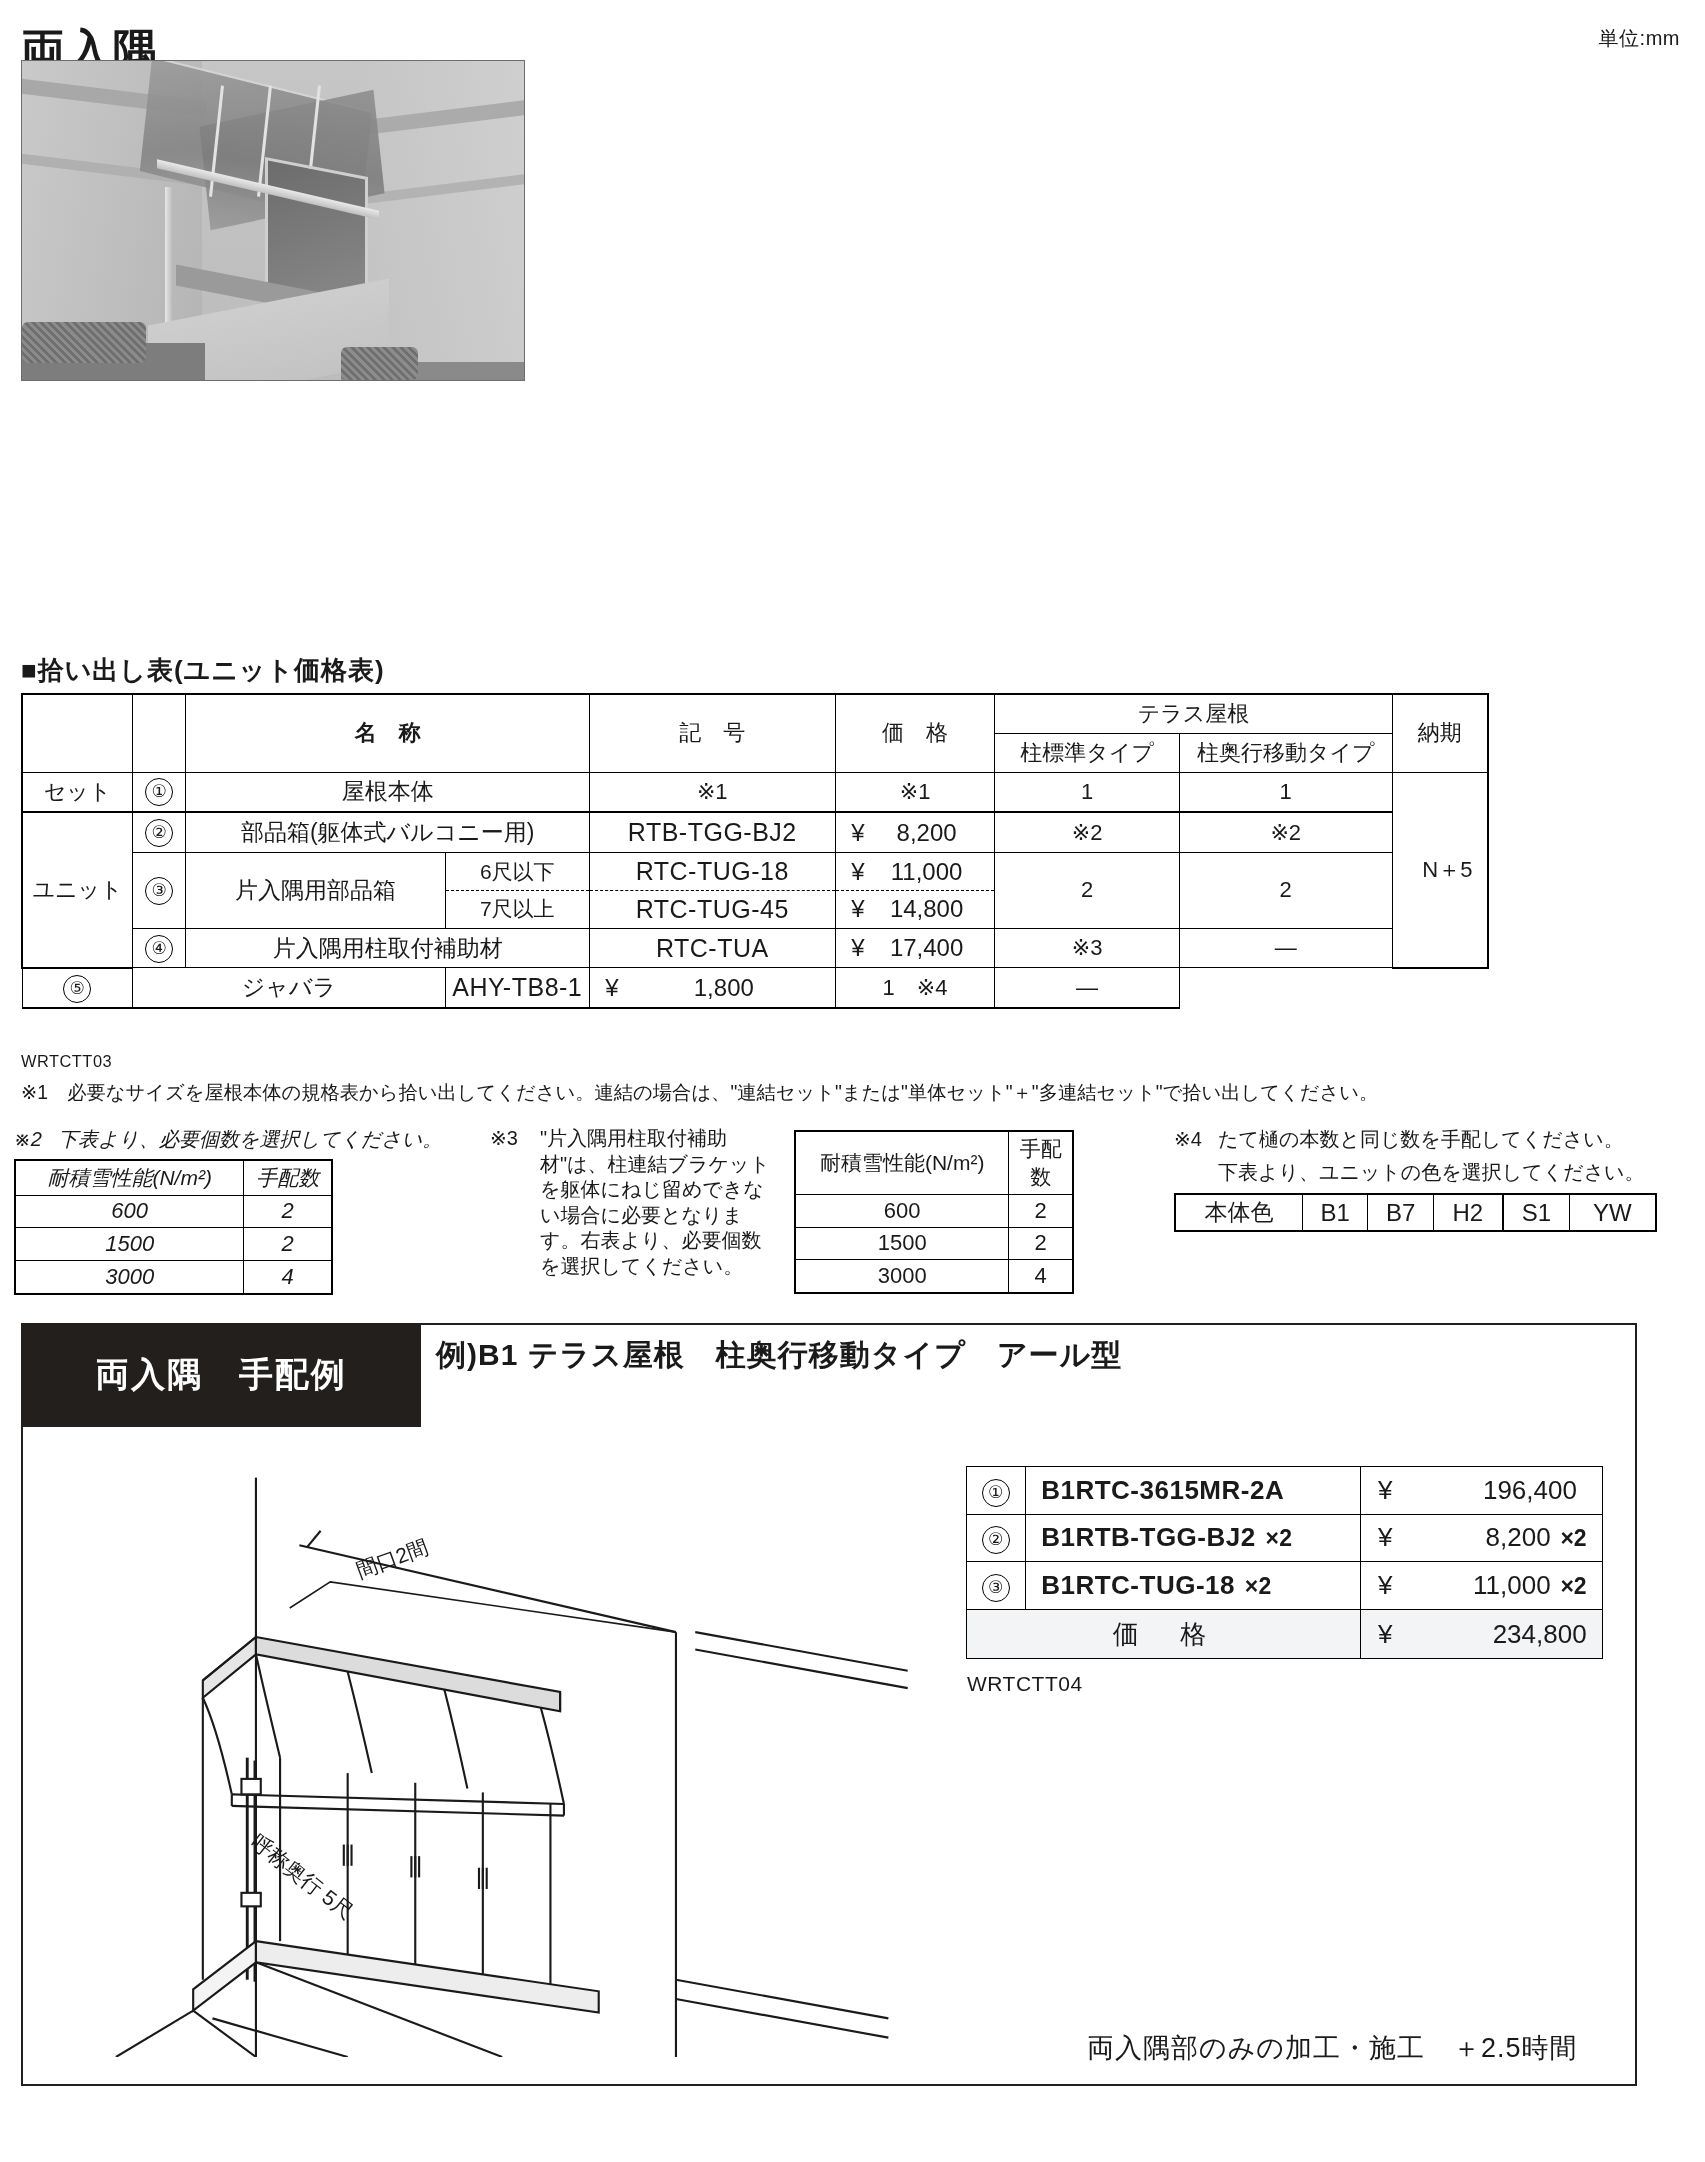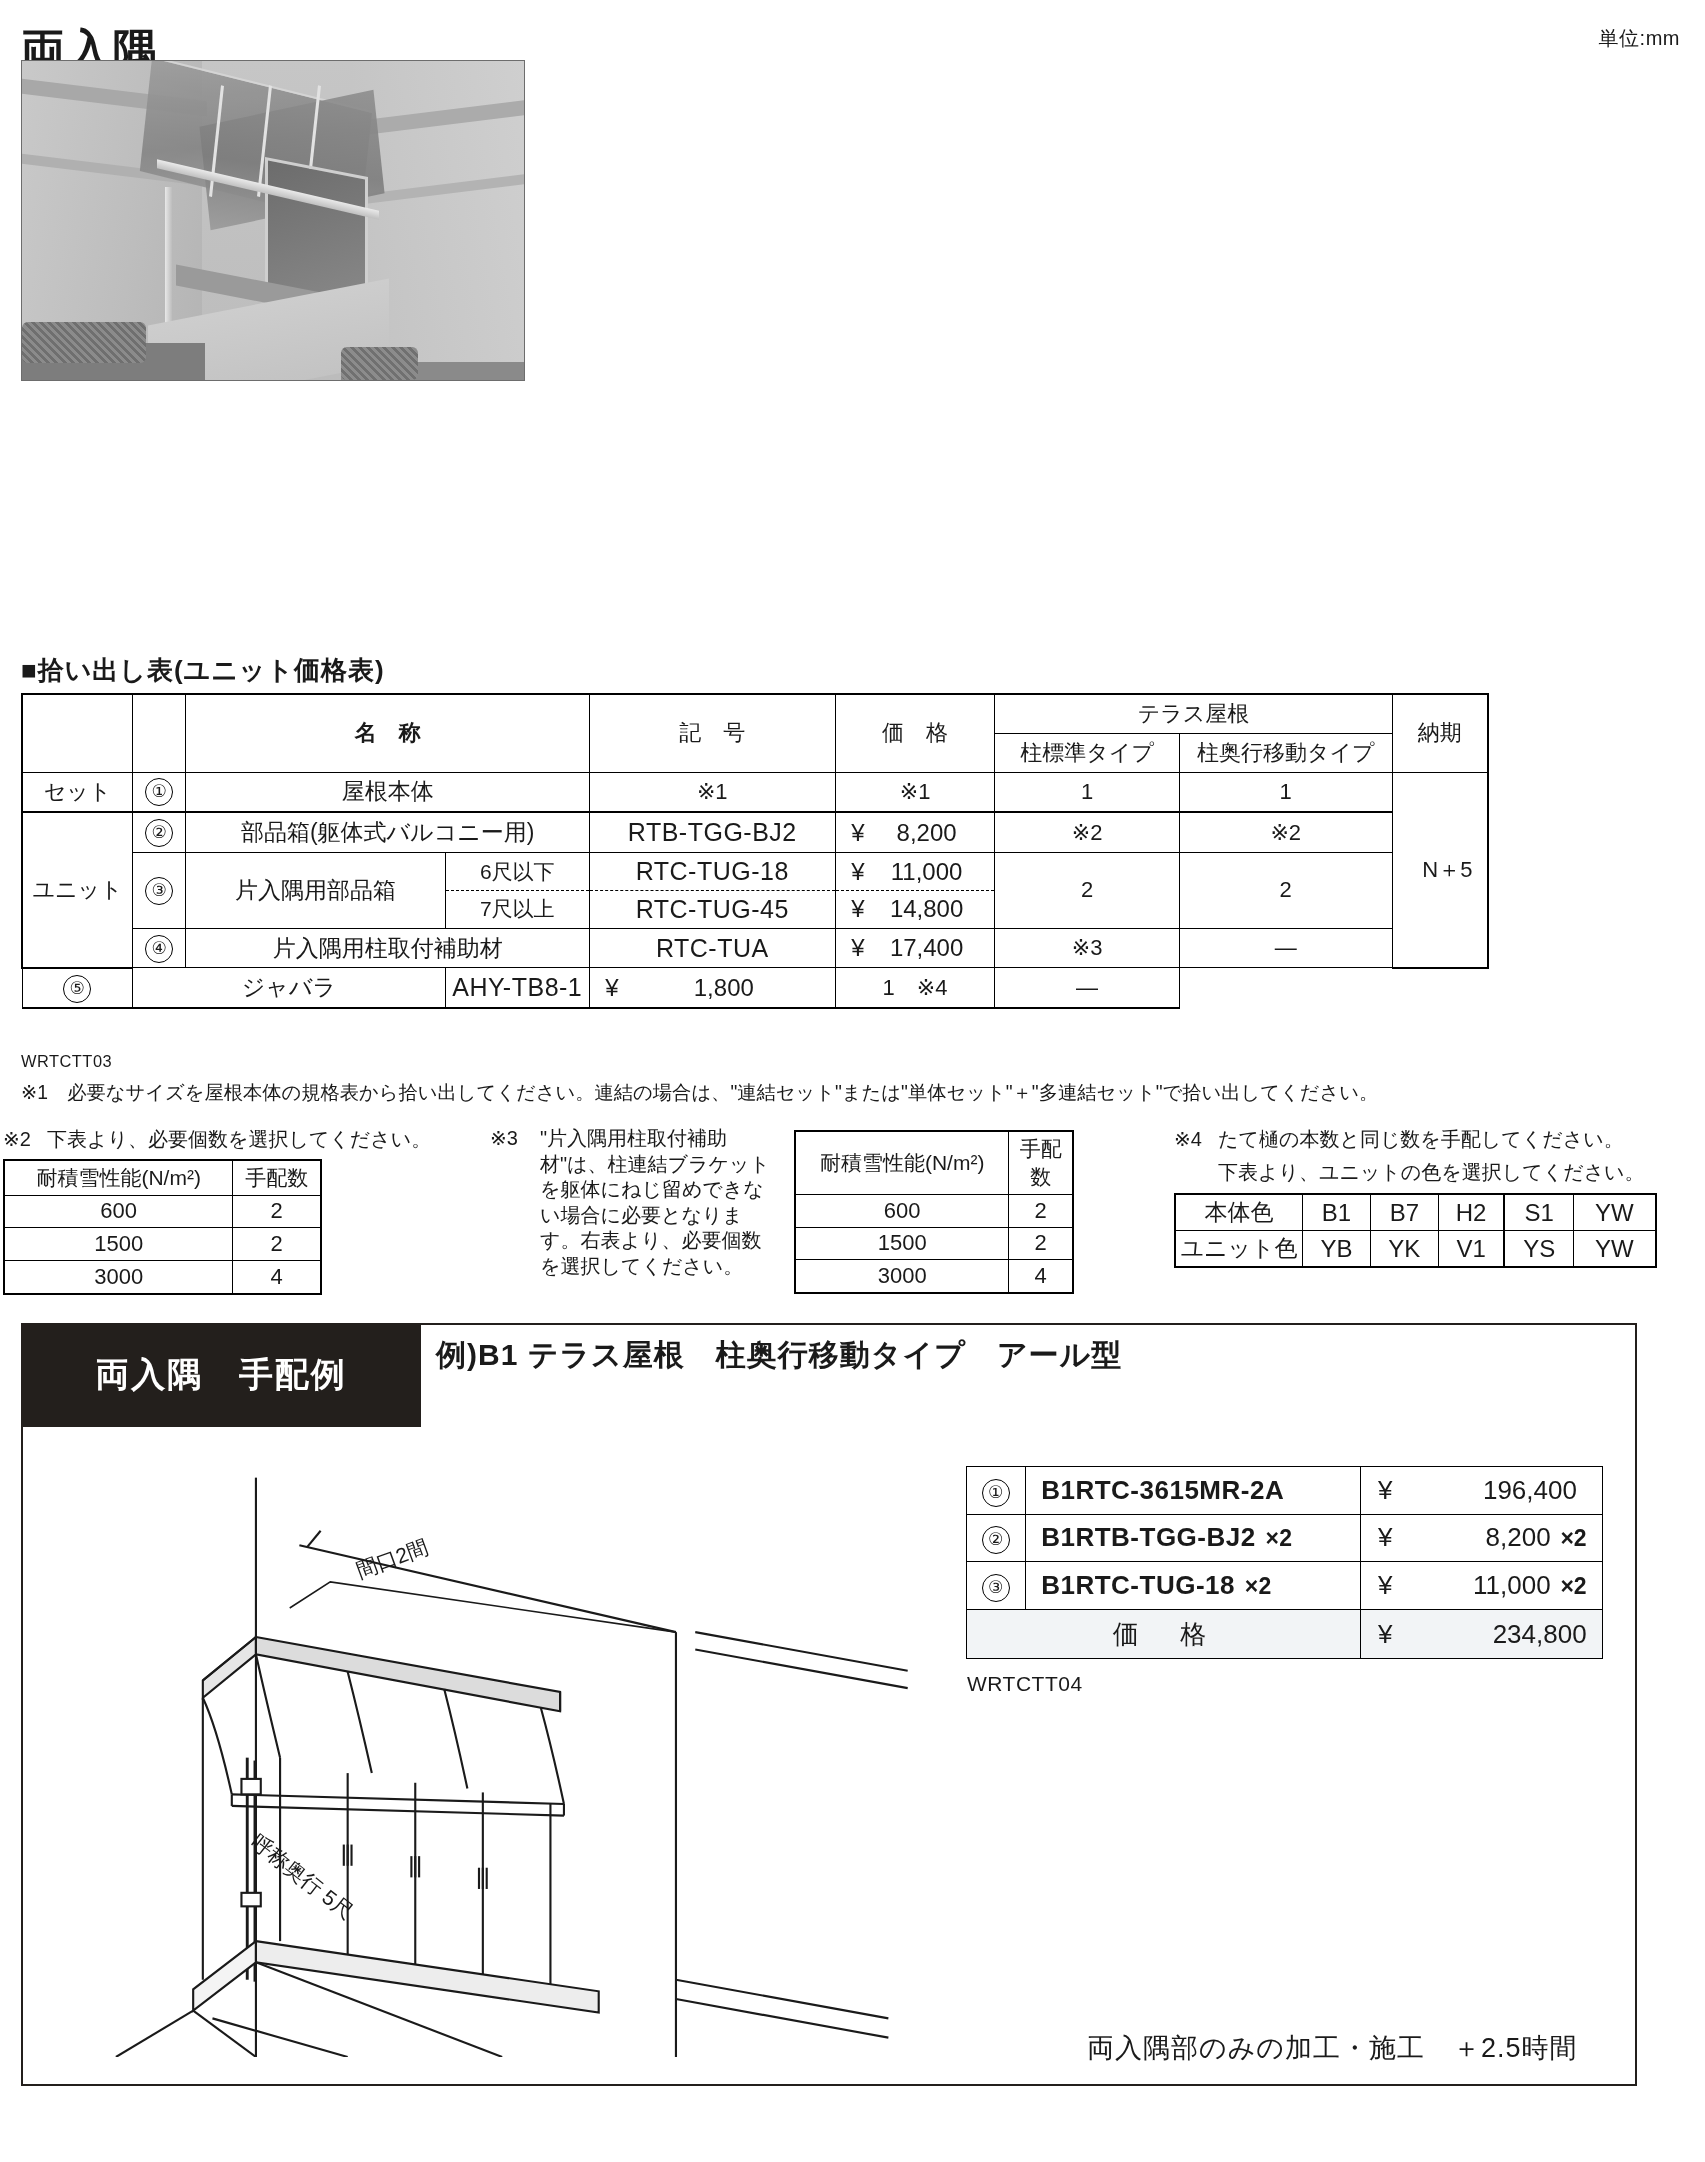--- a/index.html
+++ b/index.html
@@ -180,21 +180,21 @@
     position: absolute; top: 1052px; left: 21px;
     font-size: 16.4px; letter-spacing: 0.5px;
   }
   #note1 {
     position: absolute; top: 1079px; left: 21px;
     font-size: 19.3px; white-space: nowrap;
   }
 
   
   .note-block { position: absolute; font-size: 20px; }
-  #note2-block { top: 1126px; left: 3px; width: 463px; }
+  #note2-block { top: 1126px; left: 14px; width: 463px; font-style: italic; }
   #note3-block { top: 1126px; left: 490px; width: 290px; }
   #note3-table-wrap { position: absolute; top: 1130px; left: 794px; }
   #note4-block { top: 1126px; left: 1174px; width: 526px; }
 
   .note-head { margin-bottom: 5.8px; white-space: nowrap; }
   .note-head .mark { display: inline-block; width: 44px; }
 
   .snow-table { border: 2.9px solid #000; font-size: 22px; }
   .snow-table td {
     border: 1px solid #000;
@@ -482,28 +482,20 @@
   <table id="color-table">
     <tbody>
         <tr>
       <td class="lab">本体色</td>
       <td>B1</td>
       <td>B7</td>
       <td>H2</td>
       <td class="grp">S1</td>
       <td>YW</td>
     </tr>
-    <tr>
-      <td class="lab">ユニット色</td>
-      <td>YB</td>
-      <td>YK</td>
-      <td>V1</td>
-      <td class="grp">YS</td>
-      <td>YW</td>
-    </tr>
   </tbody>
     </table>
 </div>
 
 <div id="example-panel"></div>
 <div id="example-tag">両入隅　手配例</div>
 <div id="example-heading">
   <div>例)B1 テラス屋根　柱奥行移動タイプ　アール型</div>
 </div>
 

